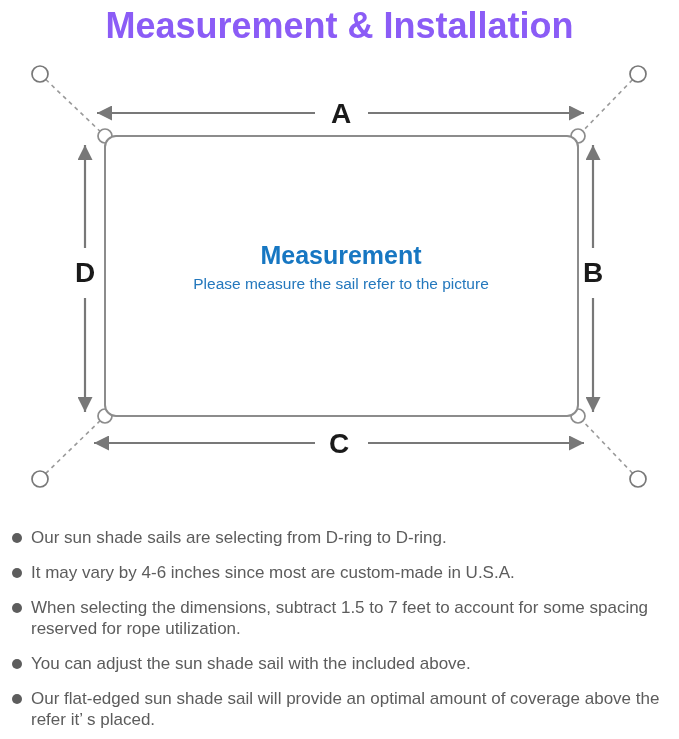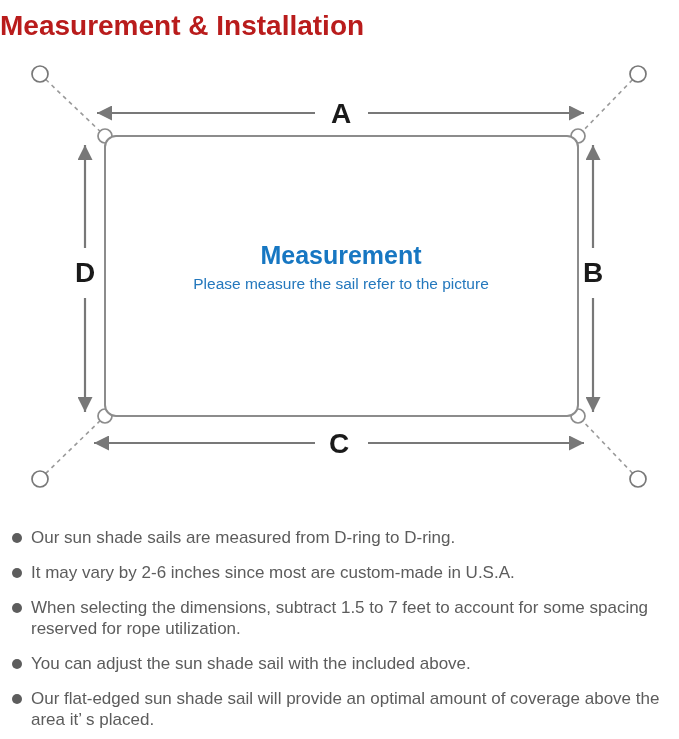--- a/index.html
+++ b/index.html
@@ -5,25 +5,25 @@
   * { margin: 0; padding: 0; box-sizing: border-box; }
   html, body { background: #ffffff; }
   body {
     width: 679px; height: 739px; overflow: hidden;
     font-family: "Liberation Sans", sans-serif;
   }
   .page { width: 679px; height: 739px; position: relative; background: #ffffff; }
 
   .title {
     margin: 8px 0 2px 0;
-    text-align: left;
-    font-size: 28px;
+    text-align: center;
+    font-size: 36px;
     line-height: 36px;
     font-weight: bold;
-    color: #b91c1c;
+    color: #8b5cf6;
     letter-spacing: 0px;
   }
 
   .diagram { display: block; }
 
   .dim-label {
     font-family: "Liberation Sans", sans-serif;
     font-size: 28px;
     font-weight: bold;
     fill: #1a1a1a;
@@ -119,33 +119,33 @@
     <text class="dim-label" x="339" y="407" text-anchor="middle">C</text>
     <text class="dim-label" x="85" y="236" text-anchor="middle">D</text>
 
     <text class="center-title" x="341" y="218" text-anchor="middle">Measurement</text>
     <text class="center-sub" x="341" y="243" text-anchor="middle">Please measure the sail refer to the picture</text>
   </svg>
 
   <div class="bullets">
     <div class="bullet">
       <span class="dot"></span>
-      <span class="bt">Our sun shade sails are measured from D-ring to D-ring.</span>
+      <span class="bt">Our sun shade sails are selecting from D-ring to D-ring.</span>
     </div>
     <div class="bullet">
       <span class="dot"></span>
-      <span class="bt">It may vary by 2-6 inches since most are custom-made in U.S.A.</span>
+      <span class="bt">It may vary by 4-6 inches since most are custom-made in U.S.A.</span>
     </div>
     <div class="bullet">
       <span class="dot"></span>
       <span class="bt">When selecting the dimensions, subtract 1.5 to 7 feet to account for some spacing reserved for rope utilization.</span>
     </div>
     <div class="bullet">
       <span class="dot"></span>
       <span class="bt">You can adjust the sun shade sail with the included above.</span>
     </div>
     <div class="bullet">
       <span class="dot"></span>
-      <span class="bt">Our flat-edged sun shade sail will provide an optimal amount of coverage above the area it’ s placed.</span>
+      <span class="bt">Our flat-edged sun shade sail will provide an optimal amount of coverage above the refer it’ s placed.</span>
     </div>
   </div>
 
 </div>
 
 </body></html>

